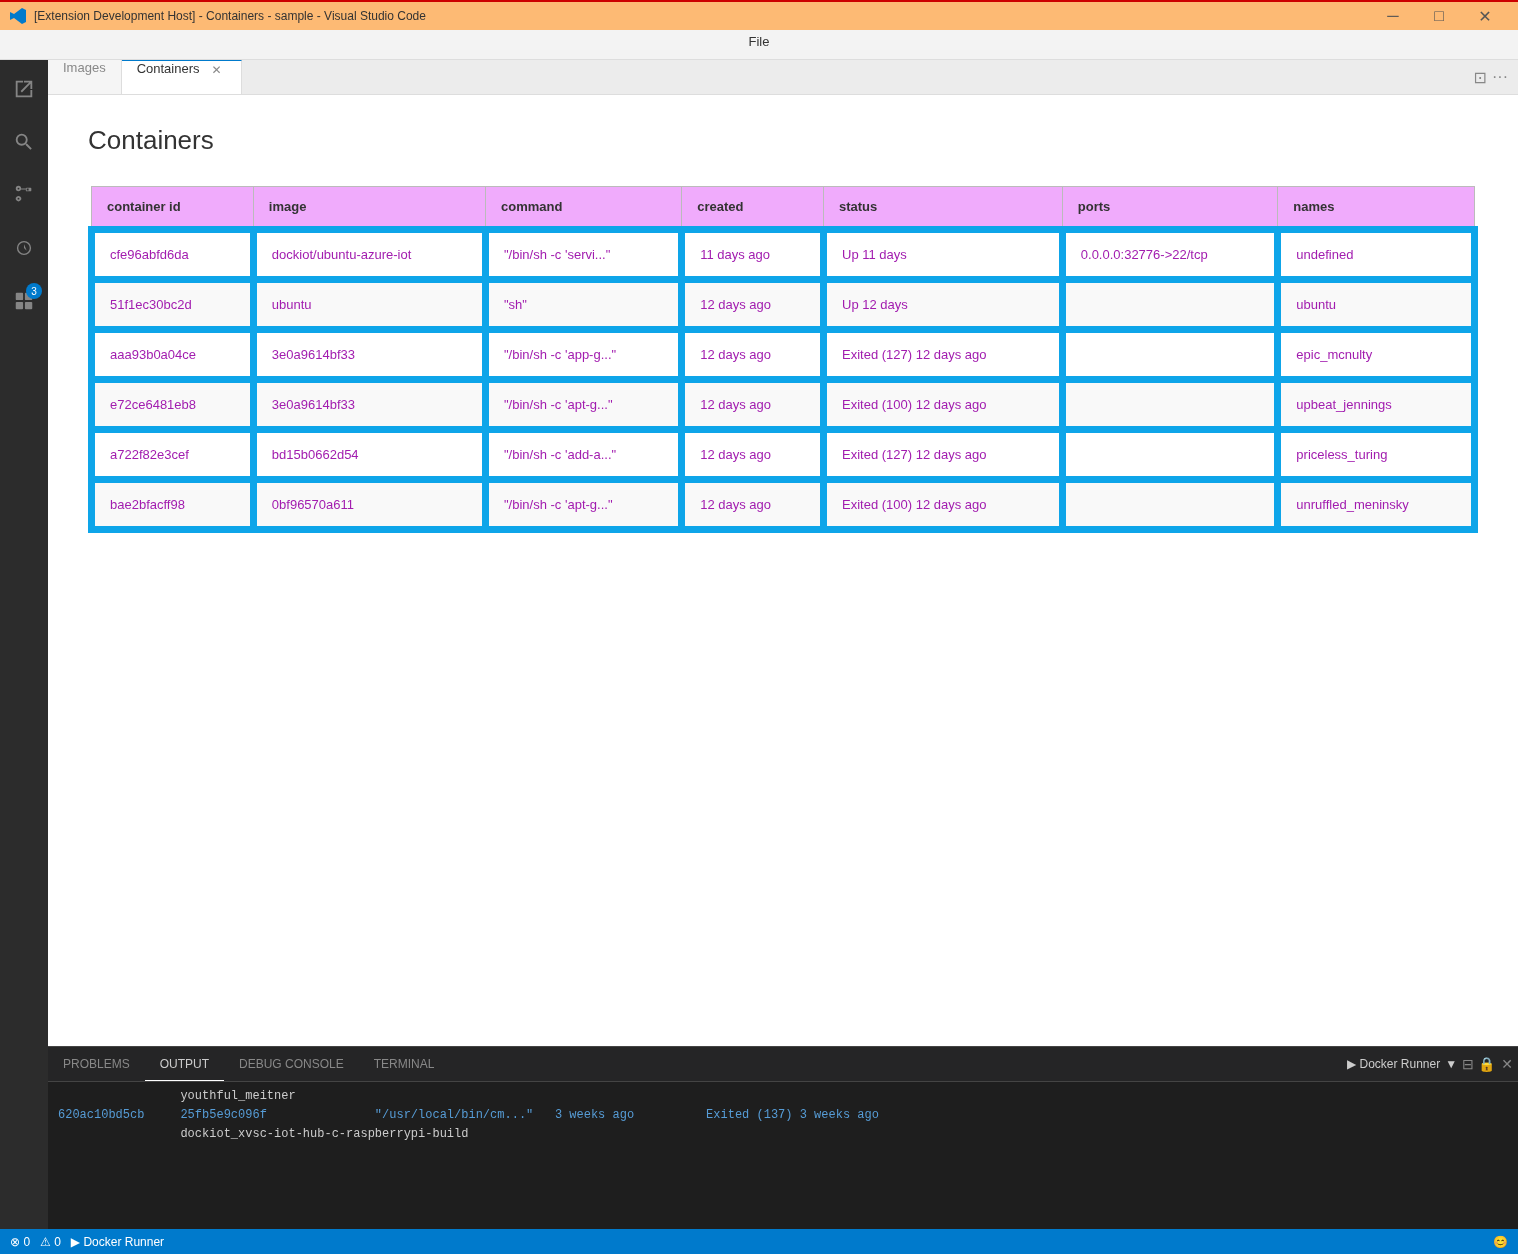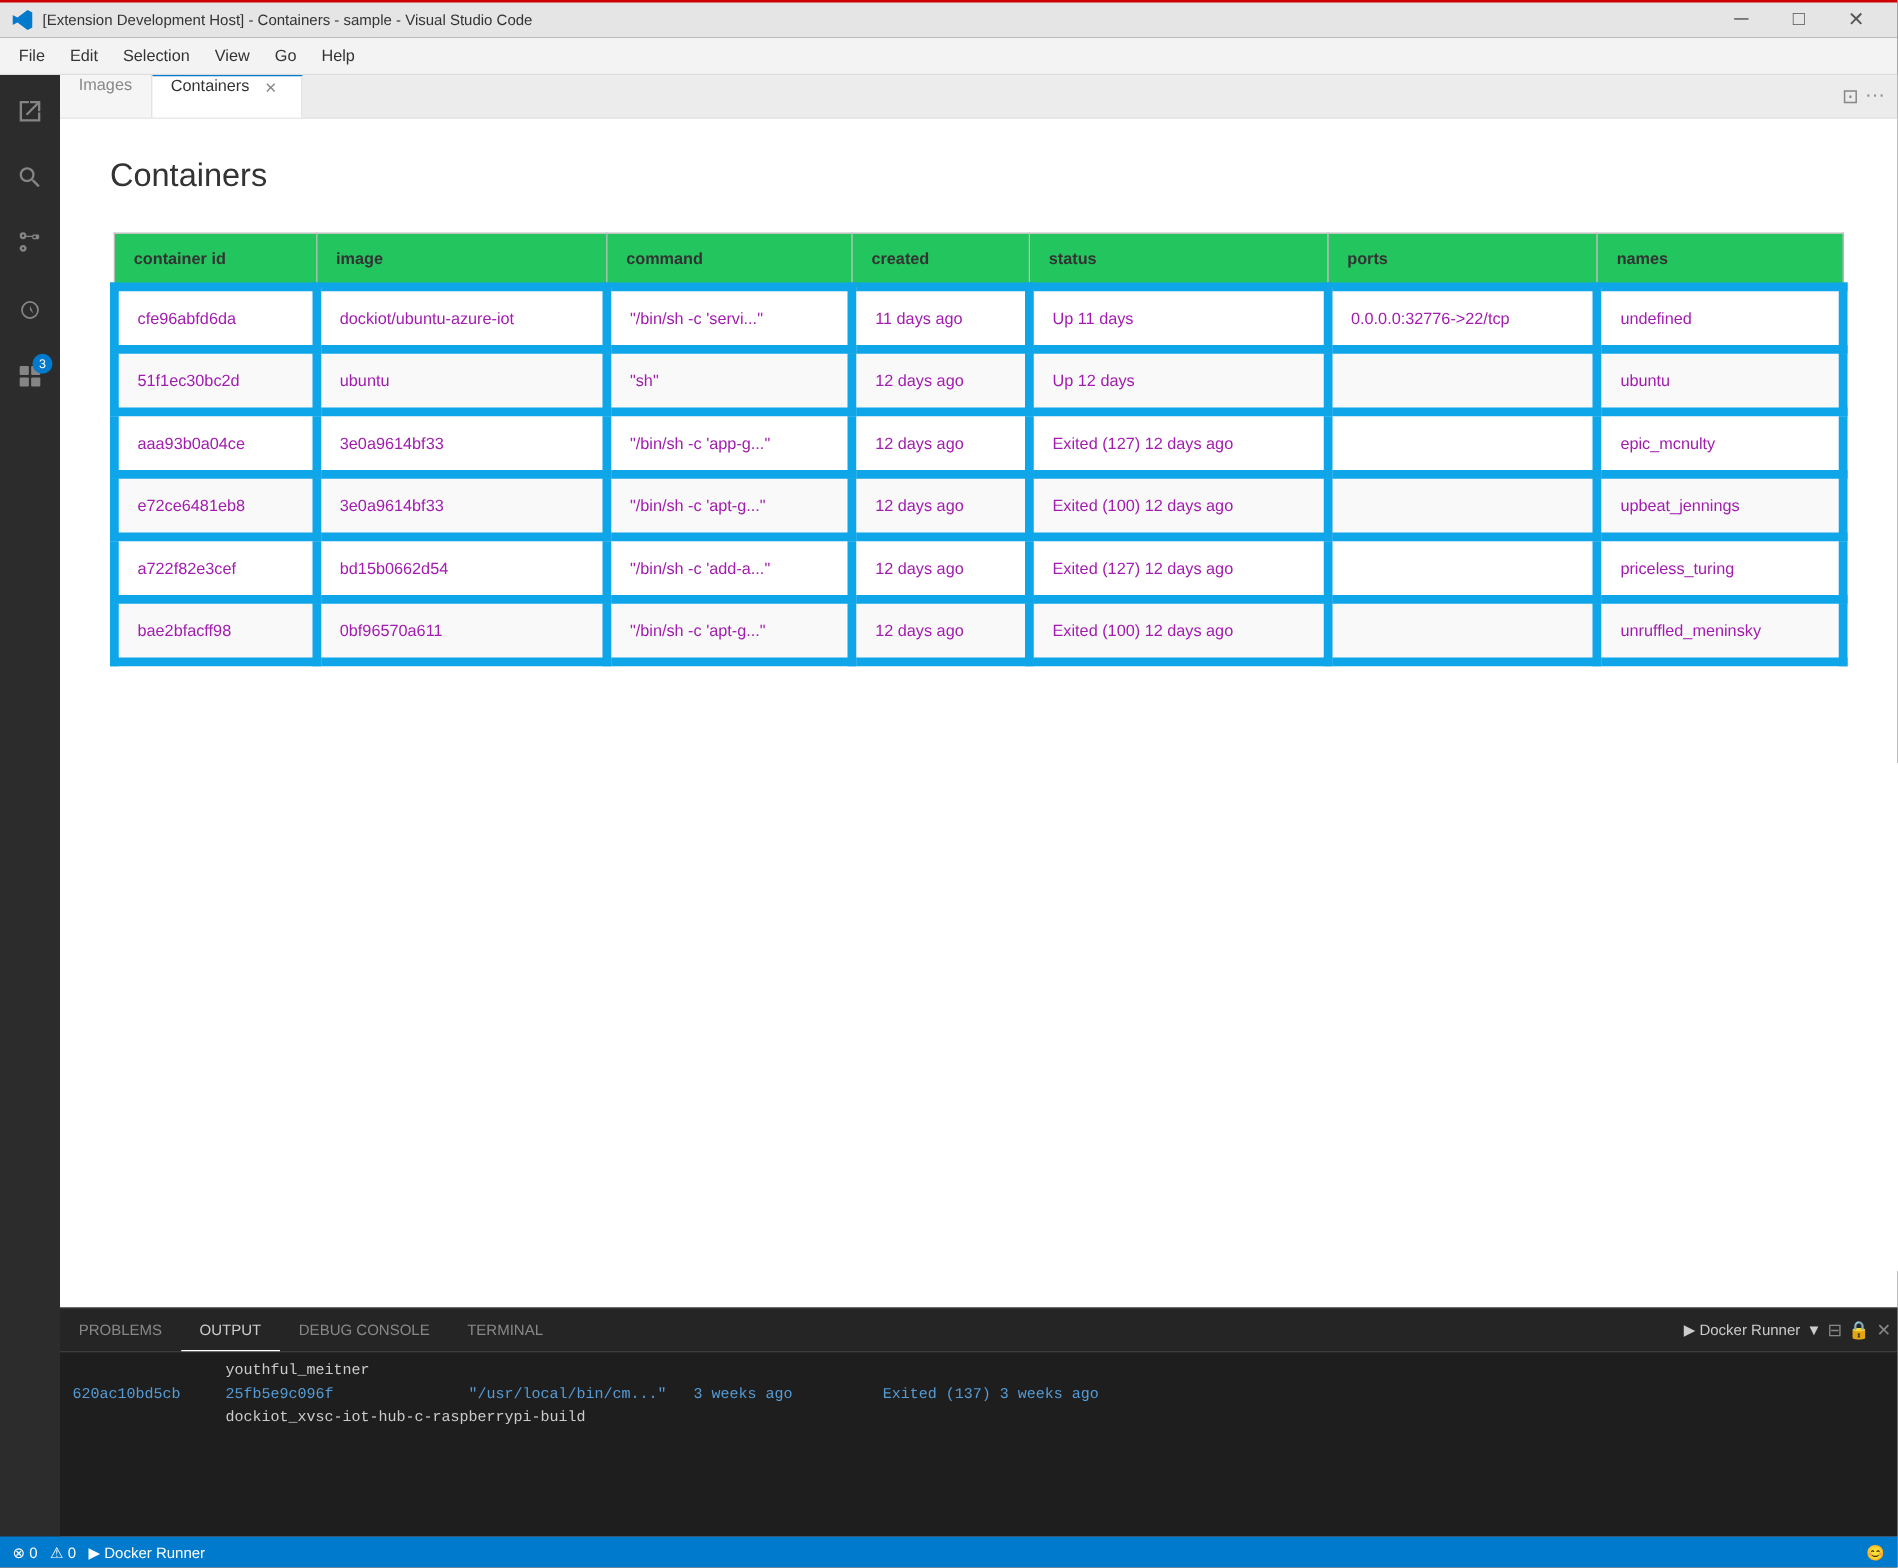--- a/index.html
+++ b/index.html
@@ -1,26 +1,26 @@
 <!DOCTYPE html>
 <html><head>
   <meta charset="utf-8">
   <style>
     * { margin: 0; padding: 0; box-sizing: border-box; }
     body { font-family: 'Segoe UI', Tahoma, Geneva, Verdana, sans-serif; font-size: 13px; background: #1e1e1e; color: #cccccc; width: 1518px; height: 1254px; overflow: hidden; }
 
     
-    .title-bar { height: 30px; background: #e5e5e5; display: flex; align-items: center; padding: 0 10px; border-top: 2px solid #cc0000; }
+    .title-bar { height: 30px; background: #fdba74; display: flex; align-items: center; padding: 0 10px; border-top: 2px solid #cc0000; }
     .title-bar-icon { width: 16px; height: 16px; margin-right: 8px; }
     .title-bar-text { font-size: 12px; color: #333; flex: 1; }
     .title-bar-controls { display: flex; gap: 0; }
     .title-bar-btn { width: 46px; height: 30px; background: transparent; border: none; cursor: pointer; font-size: 16px; color: #555; display: flex; align-items: center; justify-content: center; }
 
     
-    .menu-bar { height: 30px; background: #f3f3f3; display: flex; align-items: center; padding: 0 5px; border-bottom: 1px solid #ddd; }
+    .menu-bar { height: 30px; background: #f3f3f3; display: flex; align-items: center; padding: 0 5px; border-bottom: 1px solid #ddd; flex-direction: column; }
     .menu-item { padding: 4px 10px; font-size: 13px; color: #333; cursor: pointer; border-radius: 3px; }
 
     
     .app-body { display: flex; height: calc(1254px - 30px - 30px - 25px); }
 
     
     .activity-bar { width: 48px; background: #2c2c2c; display: flex; flex-direction: column; align-items: center; padding-top: 5px; gap: 5px; }
     .activity-icon { width: 48px; height: 48px; display: flex; align-items: center; justify-content: center; cursor: pointer; color: #858585; font-size: 22px; position: relative; }
     .badge { position: absolute; top: 6px; right: 6px; background: #007acc; color: white; border-radius: 50%; width: 16px; height: 16px; font-size: 10px; display: flex; align-items: center; justify-content: center; }
 
@@ -34,21 +34,21 @@
     .tab-close { font-size: 12px; color: #888; cursor: pointer; padding: 2px 4px; border-radius: 3px; }
     .tab-bar-actions { margin-left: auto; display: flex; align-items: center; padding: 0 10px; gap: 5px; }
     .tab-bar-action { font-size: 16px; color: #888; cursor: pointer; }
 
     
     .content-area { flex: 1; padding: 30px 40px; background: #ffffff; overflow: auto; }
     .page-title { font-size: 26px; font-weight: 400; color: #333; margin-bottom: 30px; }
 
     
     .containers-table { width: 100%; border-collapse: collapse; border: 1px solid #ddd; }
-    .containers-table th { background: #22c55e; color: #333; font-weight: 600; padding: 12px 15px; text-align: left; border: 1px solid #bbb; font-size: 13px; }
+    .containers-table th { background: #f0abfc; color: #333; font-weight: 600; padding: 12px 15px; text-align: left; border: 1px solid #bbb; font-size: 13px; }
     .containers-table td { padding: 14px 15px; border: 7px solid #0ea5e9; color: #a21caf; font-size: 13px; vertical-align: top; }
     .containers-table tr:nth-child(odd) td { background: #ffffff; }
     .containers-table tr:nth-child(even) td { background: #f9f9f9; }
 
     
     .panel { height: 183px; background: #1e1e1e; border-top: 1px solid #444; display: flex; flex-direction: column; }
     .panel-tabs { height: 35px; background: #252526; display: flex; align-items: stretch; border-bottom: 1px solid #444; }
     .panel-tab { padding: 0 15px; font-size: 12px; color: #888; cursor: pointer; display: flex; align-items: center; }
     .panel-tab.active { color: #cccccc; border-bottom: 1px solid #ffffff; }
     .panel-tab-actions { margin-left: auto; display: flex; align-items: center; padding: 0 5px; gap: 5px; }

